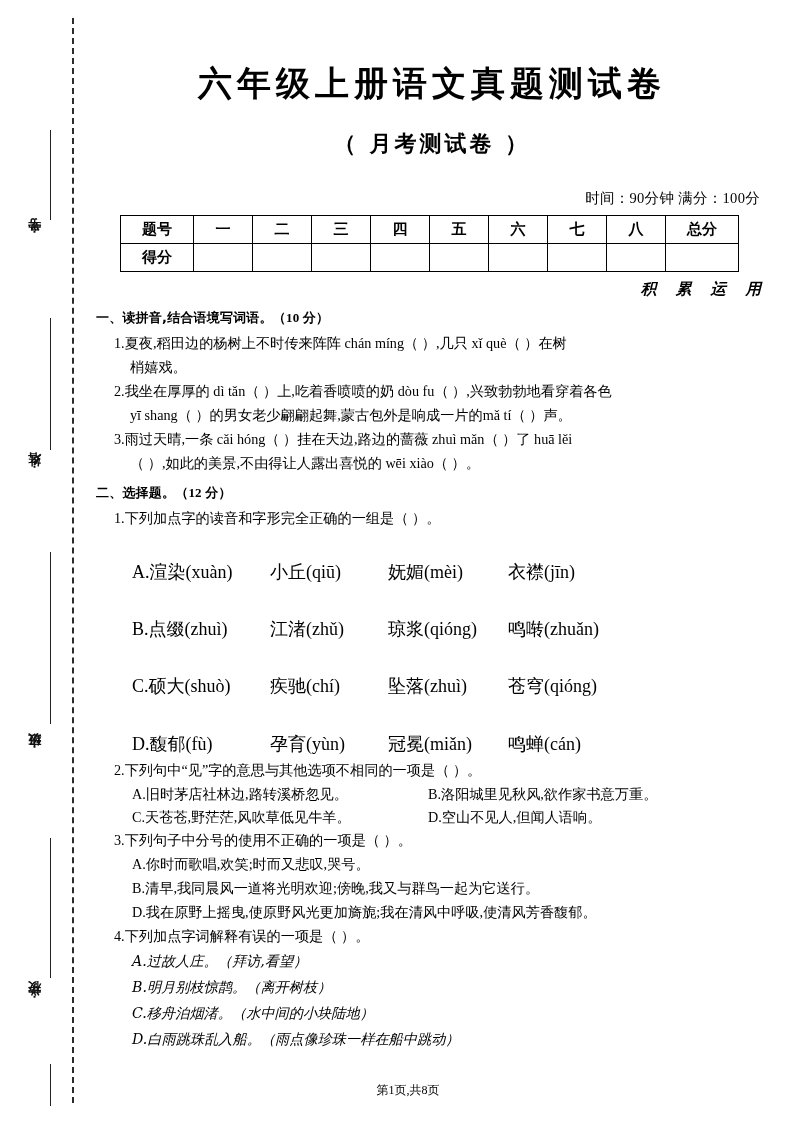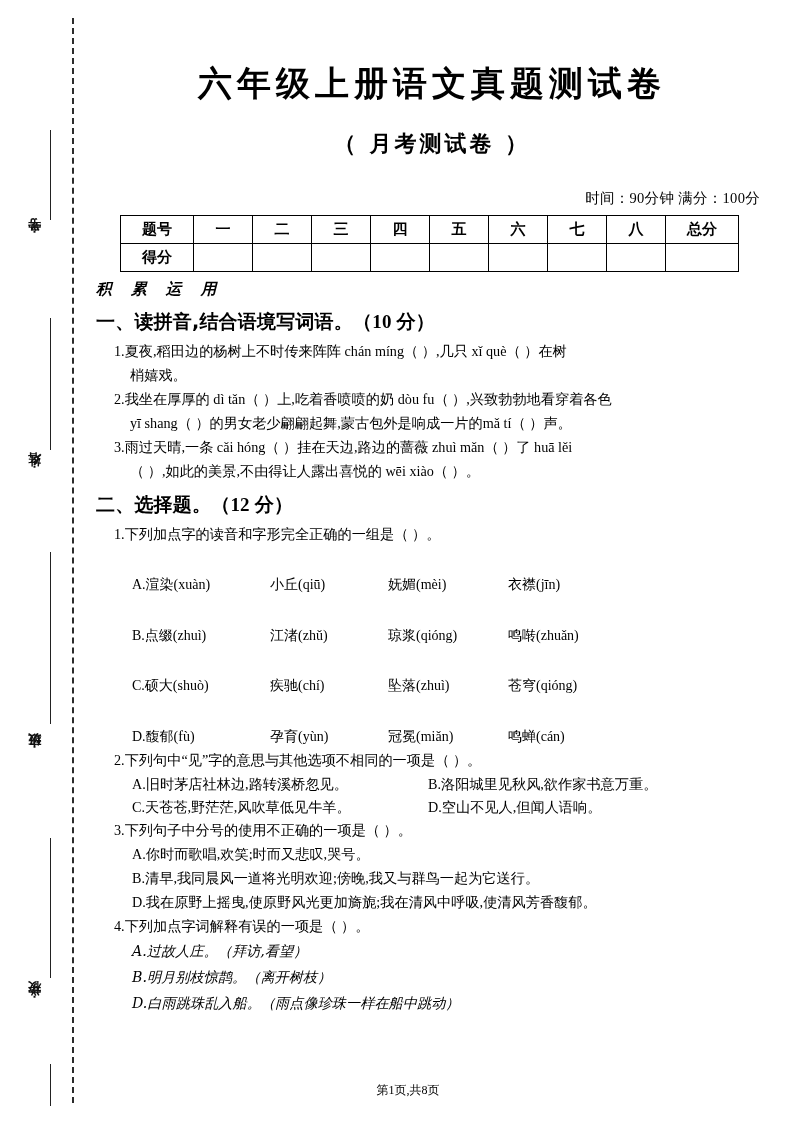--- a/index.html
+++ b/index.html
@@ -113,36 +113,36 @@
     font-family: "DejaVu Sans", "Liberation Sans", sans-serif;
     font-size: 15px;
     font-weight: 700;
     padding: 0;
   }
   .score-table td.head-cell { width: 72px; }
   .score-table td.num-cell  { width: 58px; }
   .score-table td.total-cell{ width: 72px; }
 
   .section-banner {
-    text-align: left;
+    text-align: right;
     margin-top: 7px;
     font-family: "DejaVu Serif", "Liberation Serif", serif;
     font-size: 15.5px;
     font-weight: 700;
     letter-spacing: 7px;
     font-style: italic;
   }
 
   
   .qsection {
     margin-top: 9px;
   }
   .sec-head {
     font-family: "DejaVu Sans", "Liberation Sans", sans-serif;
-    font-size: 19px;
+    font-size: 13px;
     font-weight: 700;
     margin: 0 0 5px 0;
     letter-spacing: 0.2px;
   }
   .sec-head .pts {
     font-family: "Liberation Serif", serif;
     font-weight: 700;
   }
   .q {
     font-size: 14.2px;
@@ -164,21 +164,21 @@
     margin-left: 36px;
     font-size: 14.2px;
     line-height: 1.62;
     font-family: "Liberation Serif", "DejaVu Serif", serif;
   }
   .opt-cols .col-a { width: 296px; flex: none; }
   .opt-cols .col-b { flex: 1; }
   .opt-row4 {
     display: flex;
     margin-left: 36px;
-    font-size: 14px;
+    font-size: 18px;
     line-height: 1.62;
     font-family: "Liberation Serif", "DejaVu Serif", serif;
     margin-top: 28px;
   }
   .opt-row4 > span { flex: none; }
   .opt-row4 > span:nth-child(1) { width: 138px; }
   .opt-row4 > span:nth-child(2) { width: 118px; }
   .opt-row4 > span:nth-child(3) { width: 120px; }
   .opt-kai {
     font-size: 14.2px;
@@ -313,20 +313,21 @@
       </div>
 
       <div class="q">3.下列句子中分号的使用不正确的一项是（      ）。</div>
       <div class="opt">A.你时而歌唱,欢笑;时而又悲叹,哭号。</div>
       <div class="opt">B.清早,我同晨风一道将光明欢迎;傍晚,我又与群鸟一起为它送行。</div>
       <div class="opt">D.我在原野上摇曳,使原野风光更加旖旎;我在清风中呼吸,使清风芳香馥郁。</div>
 
       <div class="q">4.下列加点字词解释有误的一项是（      ）。</div>
       <div class="opt-kai">A.过故人庄。（拜访,看望）</div>
       <div class="opt-kai">B.明月别枝惊鹊。（离开树枝）</div>
+      <div class="opt-kai">C.移舟泊烟渚。（水中间的小块陆地）</div>
       <div class="opt-kai">D.白雨跳珠乱入船。（雨点像珍珠一样在船中跳动）</div>
     </div>
 
   </div>
 
   <div class="footer">第1页,共8页</div>
 
 </div>
 
 </body></html>

